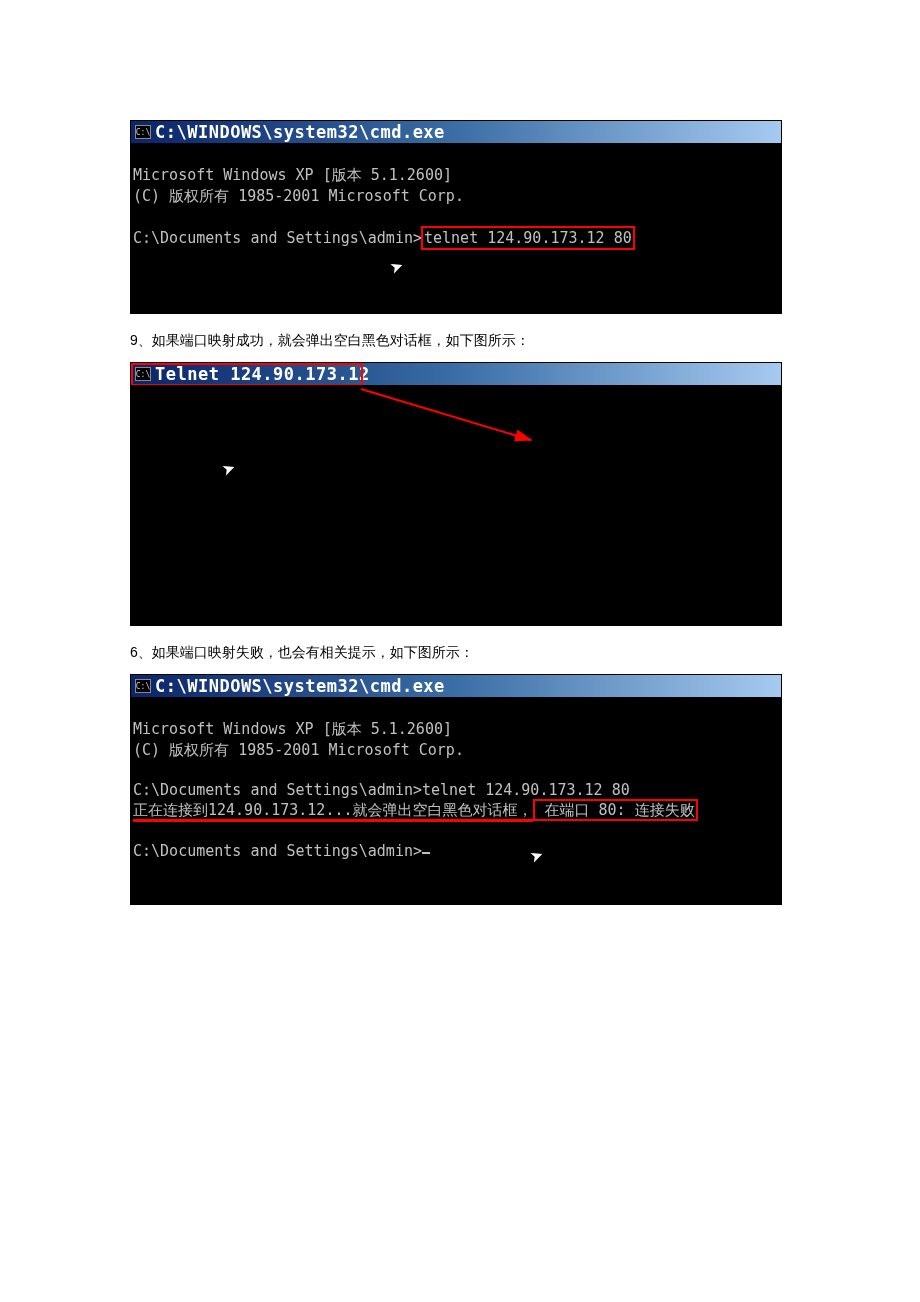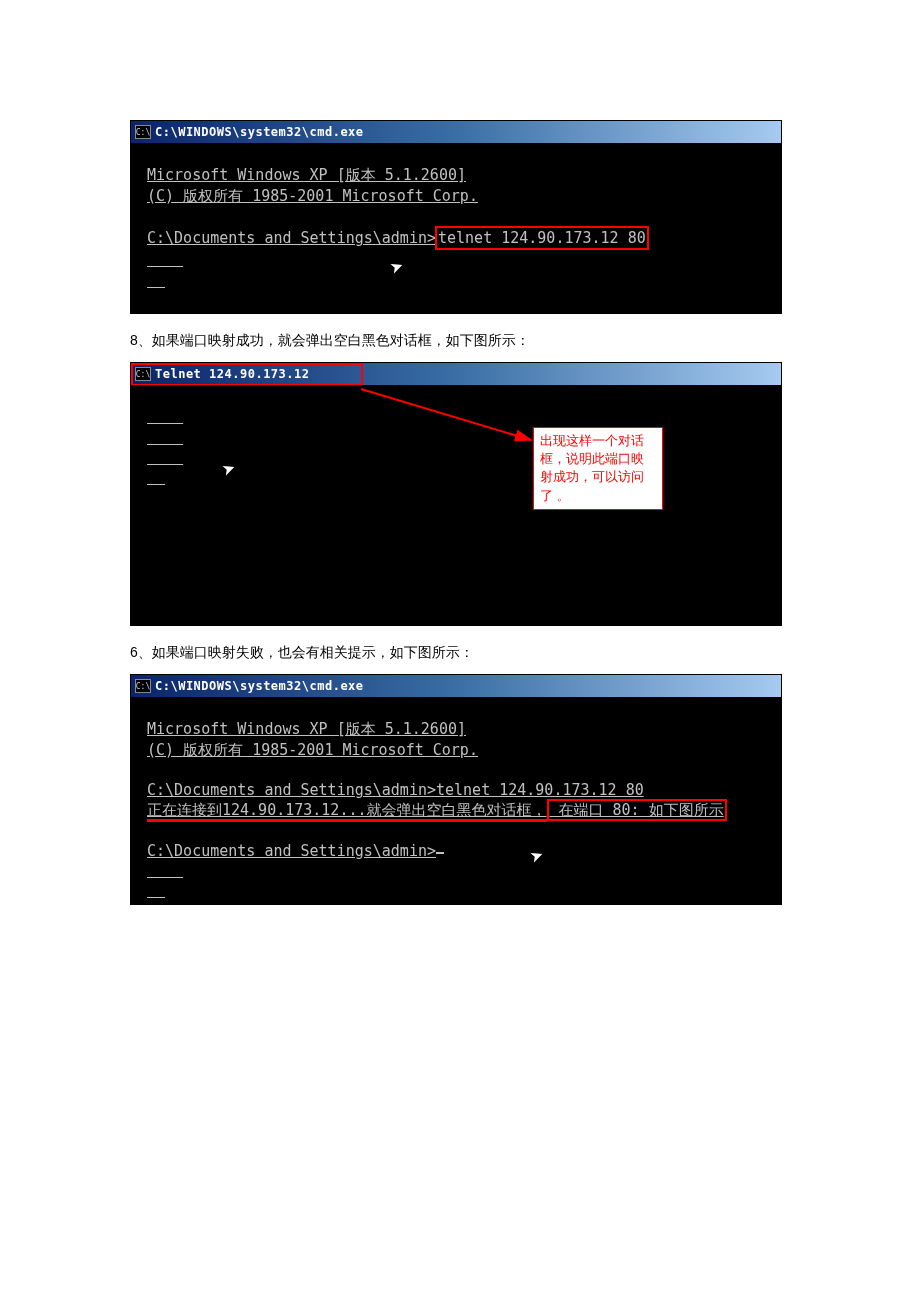--- a/index.html
+++ b/index.html
@@ -40,33 +40,32 @@
       display: inline-flex;
       align-items: center;
       justify-content: center;
       margin-right: 4px;
       border: 1px solid #888;
     }
     .titlebar .title {
       color: #fff;
       font-family: "SimSun", "NSimSun", monospace;
       font-weight: bold;
-      font-size: 12px;
+      font-size: 17px;
       letter-spacing: 0.5px;
     }
     .term-body {
       background: #000;
       color: #c0c0c0;
       font-family: "NSimSun", "Fixedsys", Consolas, monospace;
       font-size: 15px;
-      padding: 2px 16px;
+      padding: 2px 2px;
       line-height: 1.35;
       position: relative;
       white-space: pre;
-      text-decoration: underline;
     }
     .term-body .line { white-space: pre; }
     .hl-red-box {
       border: 2px solid #ff0000;
       display: inline-block;
       padding: 0 1px;
       margin-left: -1px;
     }
     .cursor-arrow {
       position: absolute;
@@ -127,52 +126,51 @@
   </div>
   <div class="term-body">
 <span class="line">Microsoft Windows XP [版本 5.1.2600]</span>
 <span class="line">(C) 版权所有 1985-2001 Microsoft Corp.</span>
 
 <span class="line"><span>C:\Documents and Settings\admin&gt;</span><span class="hl-red-box">telnet 124.90.173.12 80</span></span>
     <span class="cursor-arrow">➤</span>
   </div>
 </div>
 
-<p class="caption">8、如果端口映射成功，就会弹出空白黑色对话框，如下图所示：</p>
+<p class="caption">9、如果端口映射成功，就会弹出空白黑色对话框，如下图所示：</p>
 
 <div class="term-window" id="win2">
   <div class="titlebar">
     <span class="icon">C:\</span>
     <span class="title">Telnet 124.90.173.12</span>
   </div>
   <div class="title-red"></div>
   <div class="term-body">
     <svg class="arrow-line" width="652" height="260">
       <defs>
         <marker id="ah2" markerWidth="10" markerHeight="10" refX="8" refY="3" orient="auto">
           <path d="M0,0 L0,6 L9,3 z" fill="#ff0000"></path>
         </marker>
       </defs>
       <line x1="230" y1="4" x2="400" y2="55" stroke="#ff0000" stroke-width="2" marker-end="url(#ah2)"></line>
     </svg>
-    <div class="callout">出现这样一个对话框，说明此端口映射成功，可以访问了 。</div>
     <span class="cursor-arrow">➤</span>
   </div>
 </div>
 
 <p class="caption">6、如果端口映射失败，也会有相关提示，如下图所示：</p>
 
 <div class="term-window" id="win3">
   <div class="titlebar">
     <span class="icon">C:\</span>
     <span class="title">C:\WINDOWS\system32\cmd.exe</span>
   </div>
   <div class="term-body">
 <span class="line">Microsoft Windows XP [版本 5.1.2600]</span>
 <span class="line">(C) 版权所有 1985-2001 Microsoft Corp.</span>
 
 <span class="line"><span>C:\Documents and Settings\admin&gt;</span><span>telnet 124.90.173.12 80</span></span>
-<span class="line"><span class="underline-red">正在连接到124.90.173.12...就会弹出空白黑色对话框，</span><span class="red-box-inline"> 在端口 80: 如下图所示</span></span>
+<span class="line"><span class="underline-red">正在连接到124.90.173.12...就会弹出空白黑色对话框，</span><span class="red-box-inline"> 在端口 80: 连接失败</span></span>
 
 <span class="line"><span>C:\Documents and Settings\admin&gt;</span><span class="blink-cursor"></span></span>
     <span class="cursor-arrow">➤</span>
   </div>
 </div>
 
 </body></html>

